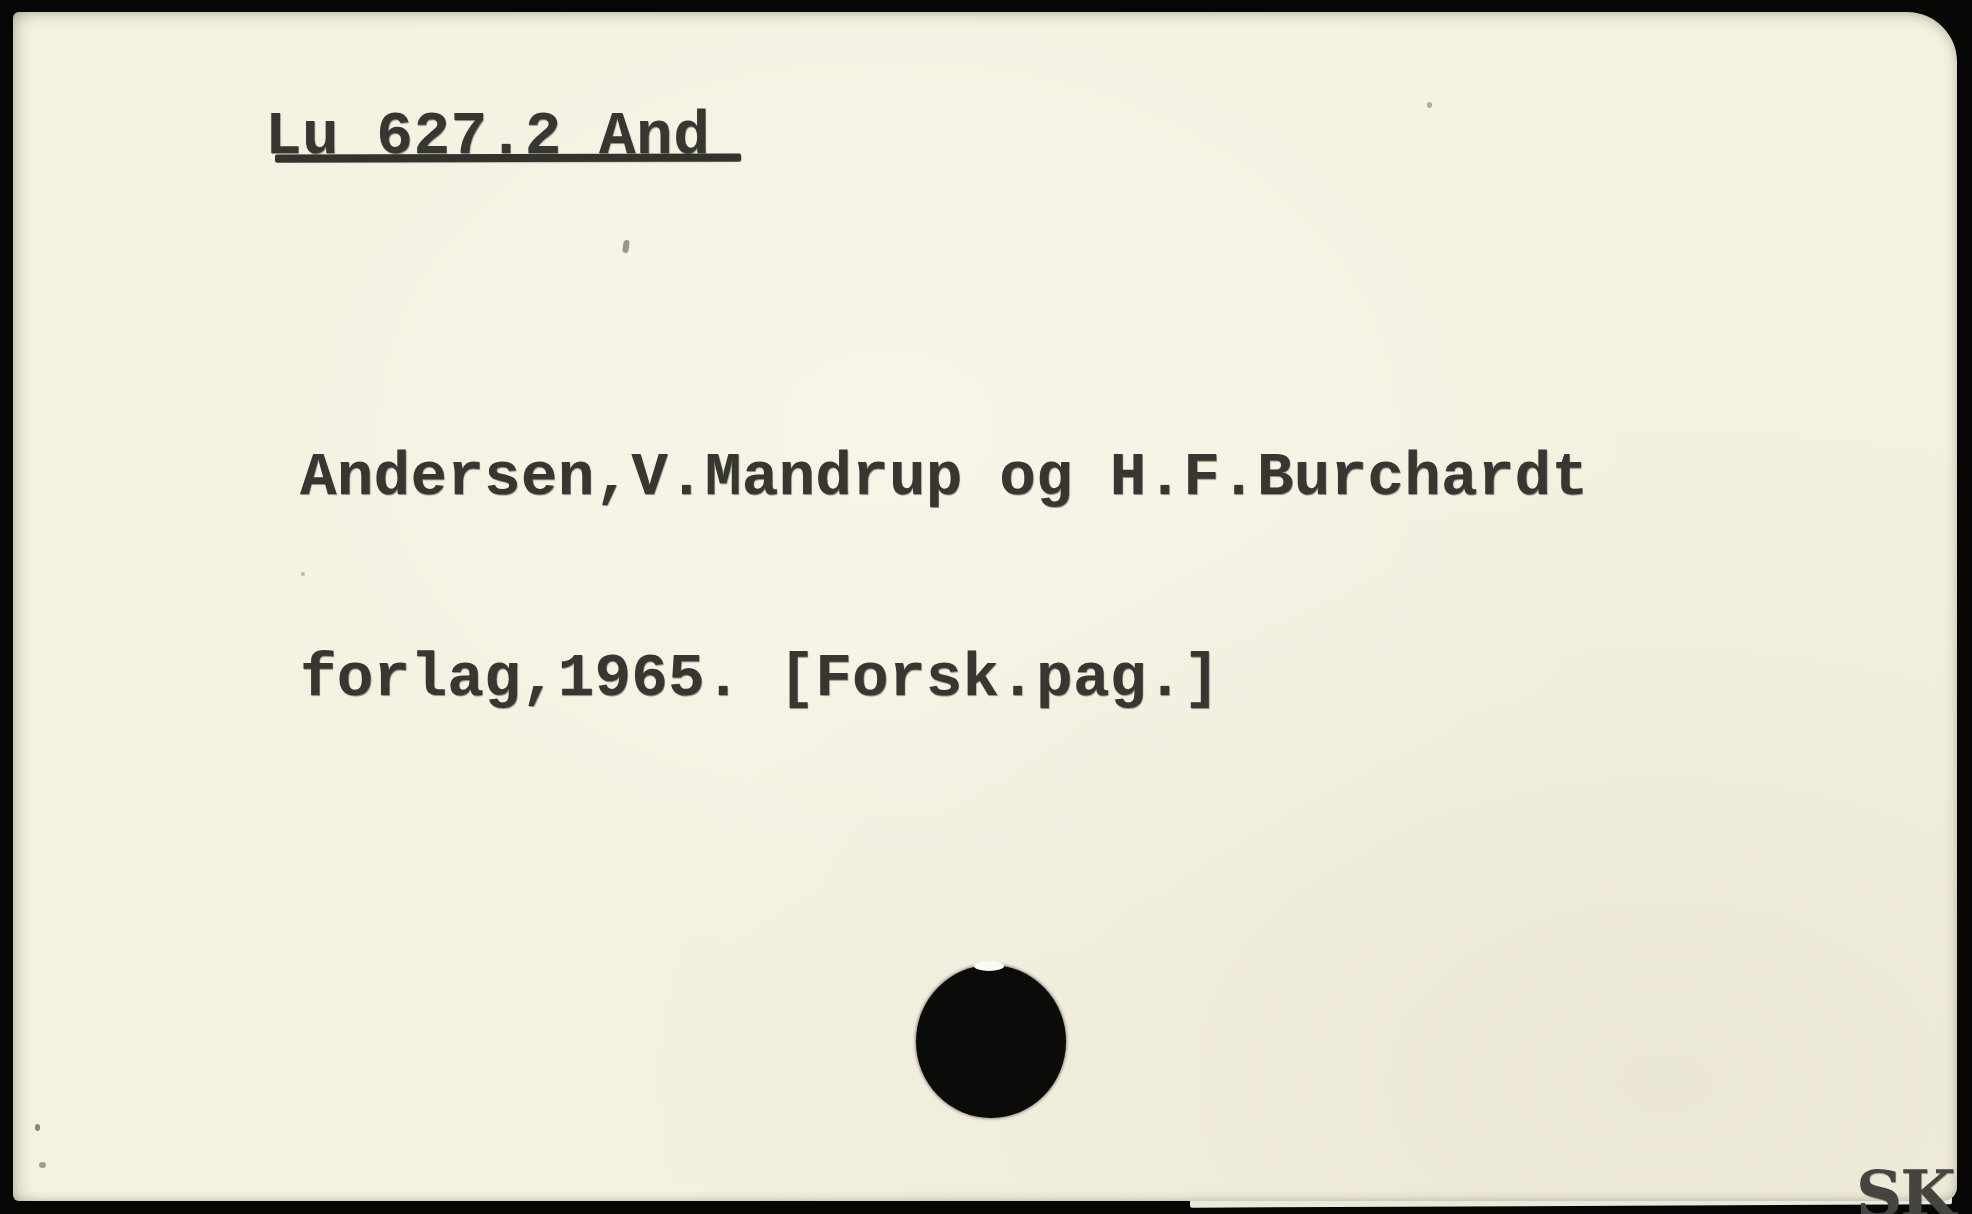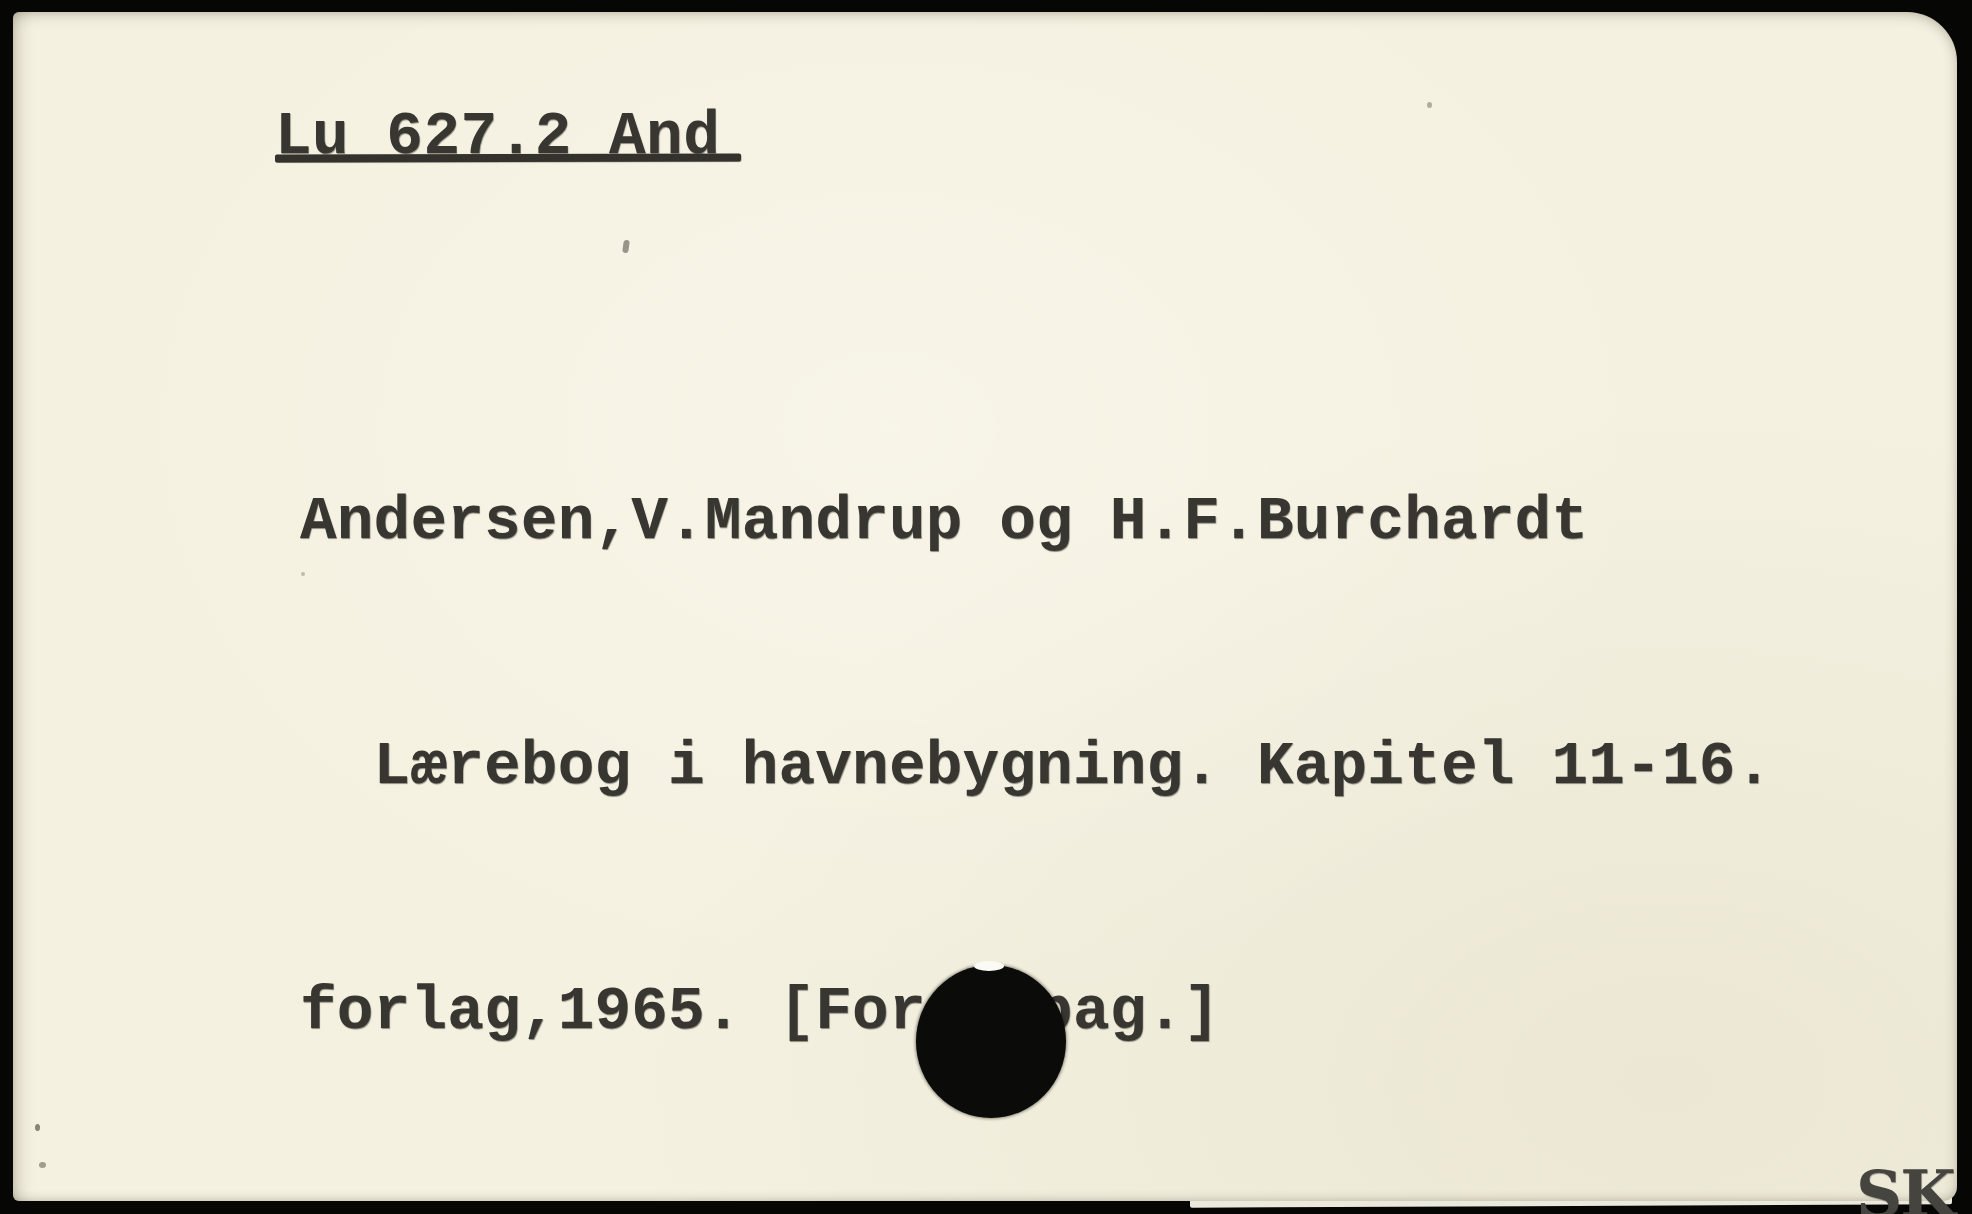--- a/index.html
+++ b/index.html
@@ -48,21 +48,21 @@
   .typewriter {
     position: absolute;
     font-family: "Liberation Mono", monospace;
     font-weight: 700;
     color: #383631;
     text-shadow: 0.6px 0.6px 0.9px rgba(56,54,49,0.55);
     white-space: pre;
   }
 
   .call-number {
-    left: 262px;
+    left: 252px;
     top: 94px;
     font-size: 61px;
     line-height: 62px;
     letter-spacing: 0.5px;
   }
 
   .call-number-underline {
     position: absolute;
     left: 262px;
     top: 142px;
@@ -74,21 +74,21 @@
     box-shadow: 0.5px 0.5px 0.8px rgba(56,54,49,0.5);
   }
 
   .body-block {
     left: 287px;
     top: 298px;
     font-size: 61px;
     line-height: 67px;
     letter-spacing: 0.2px;
   }
-  .body-line { height: 67px; margin-top: 44px; }
+  .body-line { height: 67px; }
 
   
   .hole-punch {
     position: absolute;
     left: 903px;
     top: 953px;
     width: 150px;
     height: 153px;
     background: #0b0b0a;
     border-radius: 50%;
@@ -140,21 +140,20 @@
   <div class="card-under-edge"></div>
 
   <div class="card">
 
     <div class="typewriter call-number">Lu 627.2 And</div>
 
     <div class="call-number-underline"></div>
 
     <div class="typewriter body-block">
       <div class="body-line">Andersen,V.Mandrup og H.F.Burchardt</div>
-      <div class="body-line">  Lærebog i havnebygning. Kapitel 11-16.</div>
       <div class="body-line">forlag,1965. [Forsk.pag.]</div>
     </div>
 
     <div class="hole-punch"></div>
 
     <div class="stamp">SK</div>
 
     <div class="speck speck-1"></div>
     <div class="speck speck-2"></div>
     <div class="speck speck-3"></div>

